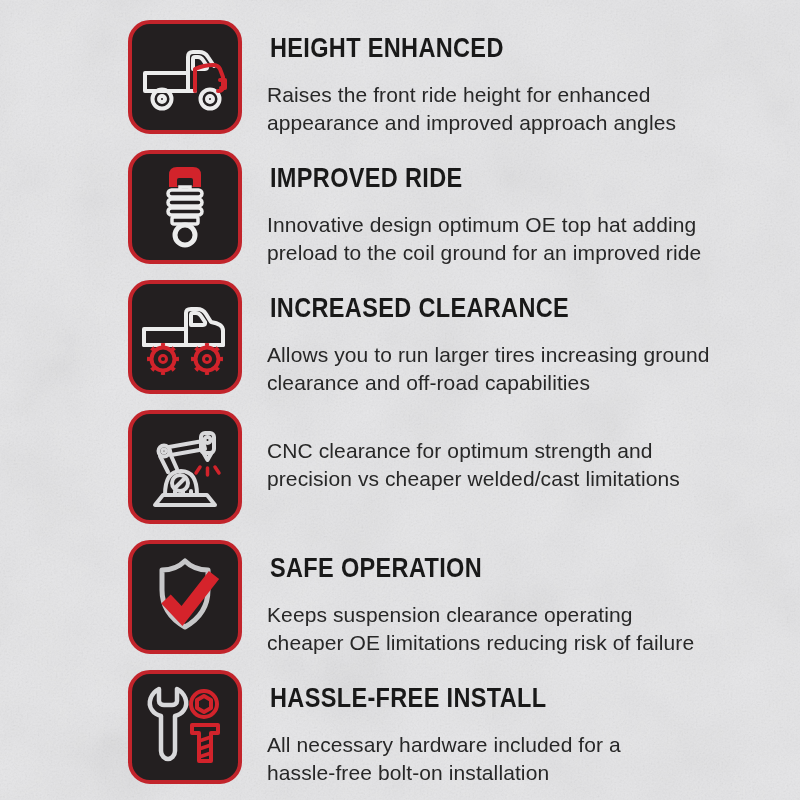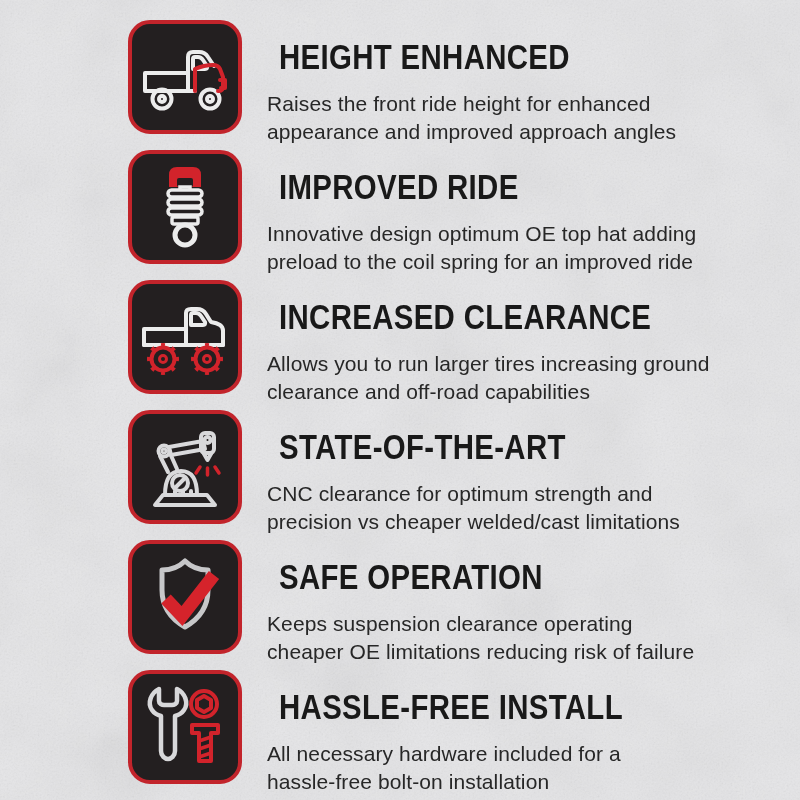--- a/index.html
+++ b/index.html
@@ -35,22 +35,22 @@
     background: #231f20;
     border: 4px solid #c2242b;
     border-radius: 22px;
     display: flex;
     align-items: center;
     justify-content: center;
   }
   .icon-tile svg { width: 96px; height: 96px; display: block; }
   .feature-text { margin-left: 25px; padding-top: 9px; }
   .feature-title {
-    margin: 12px;
-    font-size: 35px;
+    margin: 3px;
+    font-size: 28px;
     line-height: 31px;
     font-weight: bold;
     color: #191919;
   }
   .feature-title .t {
     display: inline-block;
     transform: scaleX(0.84);
     transform-origin: 0 50%;
     white-space: nowrap;
     letter-spacing: 0.4px;
@@ -133,21 +133,21 @@
             <rect x="31" y="49" width="34" height="7" rx="3.5"></rect>
             <rect x="35" y="58" width="26" height="7" rx="2"></rect>
           </g>
           <circle cx="48" cy="76" r="10" stroke="#ececec" stroke-width="5" fill="none"></circle>
         </svg>
       </div>
       <div class="feature-text">
         <h2 class="feature-title"><span class="t">IMPROVED RIDE</span></h2>
         <div class="desc">
           <div>Innovative design optimum OE top hat adding</div>
-          <div>preload to the coil spring for an improved ride</div>
+          <div>preload to the coil ground for an improved ride</div>
         </div>
       </div>
     </section>
 
     <section class="feature-row">
       <div class="icon-tile">
         <svg viewBox="0 0 96 96" aria-hidden="true">
           <g stroke="#ececec" stroke-width="4" fill="none" stroke-linejoin="round" stroke-linecap="round">
             <path d="M7 40 H49 V56 H7 Z"></path>
             <path d="M49 40 V24 Q49 20 54 20 H60 Q66 20 69 25 L74 33 Q80 34 83 36 Q86 38 86 42 V56 H49"></path>
@@ -191,21 +191,20 @@
             <path d="M66.5 34 L70.5 41 L74.5 34"></path>
           </g>
           <g stroke="#d2232b" stroke-width="3.5" fill="none" stroke-linecap="round">
             <path d="M63 48 L59 54"></path>
             <path d="M70.5 49 V56"></path>
             <path d="M78 48 L82 54"></path>
           </g>
         </svg>
       </div>
       <div class="feature-text">
-        <h2 class="feature-title"><span class="t">STATE-OF-THE-ART</span></h2>
         <div class="desc">
           <div>CNC clearance for optimum strength and</div>
           <div>precision vs cheaper welded/cast limitations</div>
         </div>
       </div>
     </section>
 
     <section class="feature-row">
       <div class="icon-tile">
         <svg viewBox="0 0 96 96" aria-hidden="true">

